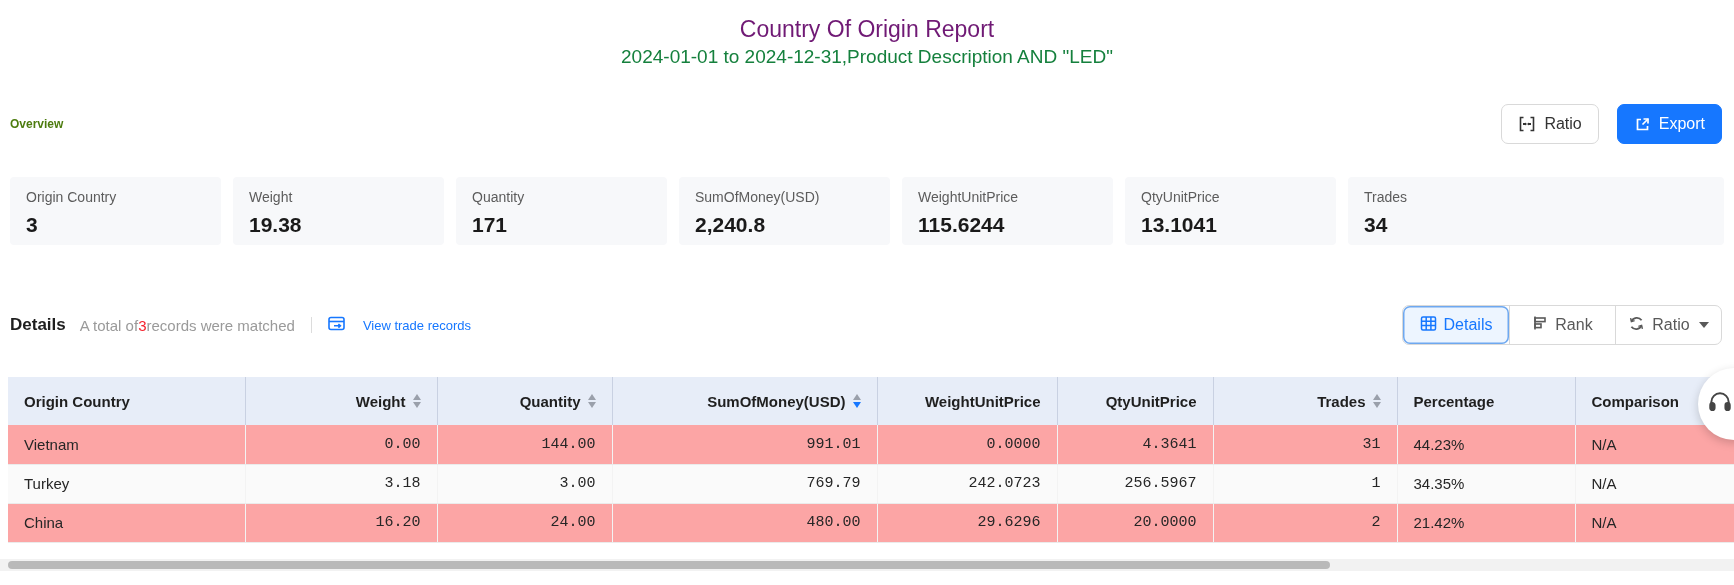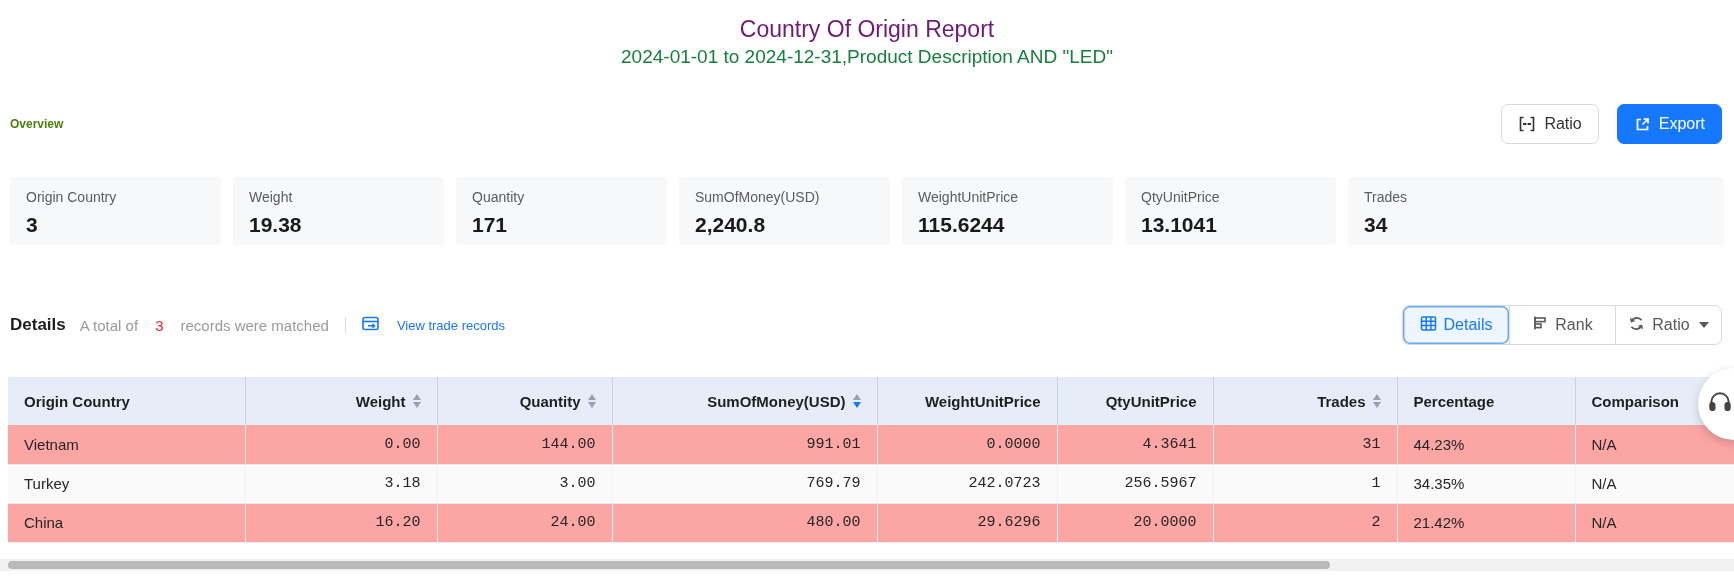--- a/index.html
+++ b/index.html
@@ -24,21 +24,21 @@
   .cards-row { margin:33px 10px 0 10px; display:flex; gap:12px; height:68px; }
   .card { width:211px; background:#f7f8fa; border-radius:4px; padding:12px 16px; }
   .card.grow { flex:1; }
   .card-label { font-size:14px; color:#5c5c5c; line-height:17px; }
   .card-value { margin-top:7px; font-size:21px; font-weight:700; color:#1a1a1a; line-height:24px; }
 
   
   .details-row { margin-top:60px; padding:0 12px 0 10px; display:flex; align-items:center; justify-content:space-between; height:40px; }
   .details-left { display:flex; align-items:center; }
   .details-title { font-size:17px; font-weight:700; color:#1f1f1f; }
-  .match-summary { margin-left:14px; font-size:15px; color:#9a9a9a; display:flex; align-items:center; gap:17px; }
+  .match-summary { margin-left:14px; font-size:15px; color:#9a9a9a; display:flex; align-items:center; gap:0; }
   .match-count { color:#f5222d; }
   .vdivider { width:1px; height:16px; background:#dcdcdc; margin:0 16px; }
   .trade-link { display:inline-flex; align-items:center; gap:17px; color:#1677ff; font-size:13px; cursor:pointer; }
 
   
   .view-switch { display:flex; border:1px solid #d9d9d9; border-radius:7px; height:40px; background:#fff; }
   .seg { display:flex; align-items:center; justify-content:center; gap:7px; width:106px; font-size:16px;
          color:#595959; cursor:pointer; border-left:1px solid #d9d9d9; }
   .seg:first-child { border-left:none; }
   .seg.active { background:#edf5ff; color:#1677ff; box-shadow:inset 0 0 0 1.5px #6ea8f0; border-radius:7px; }

